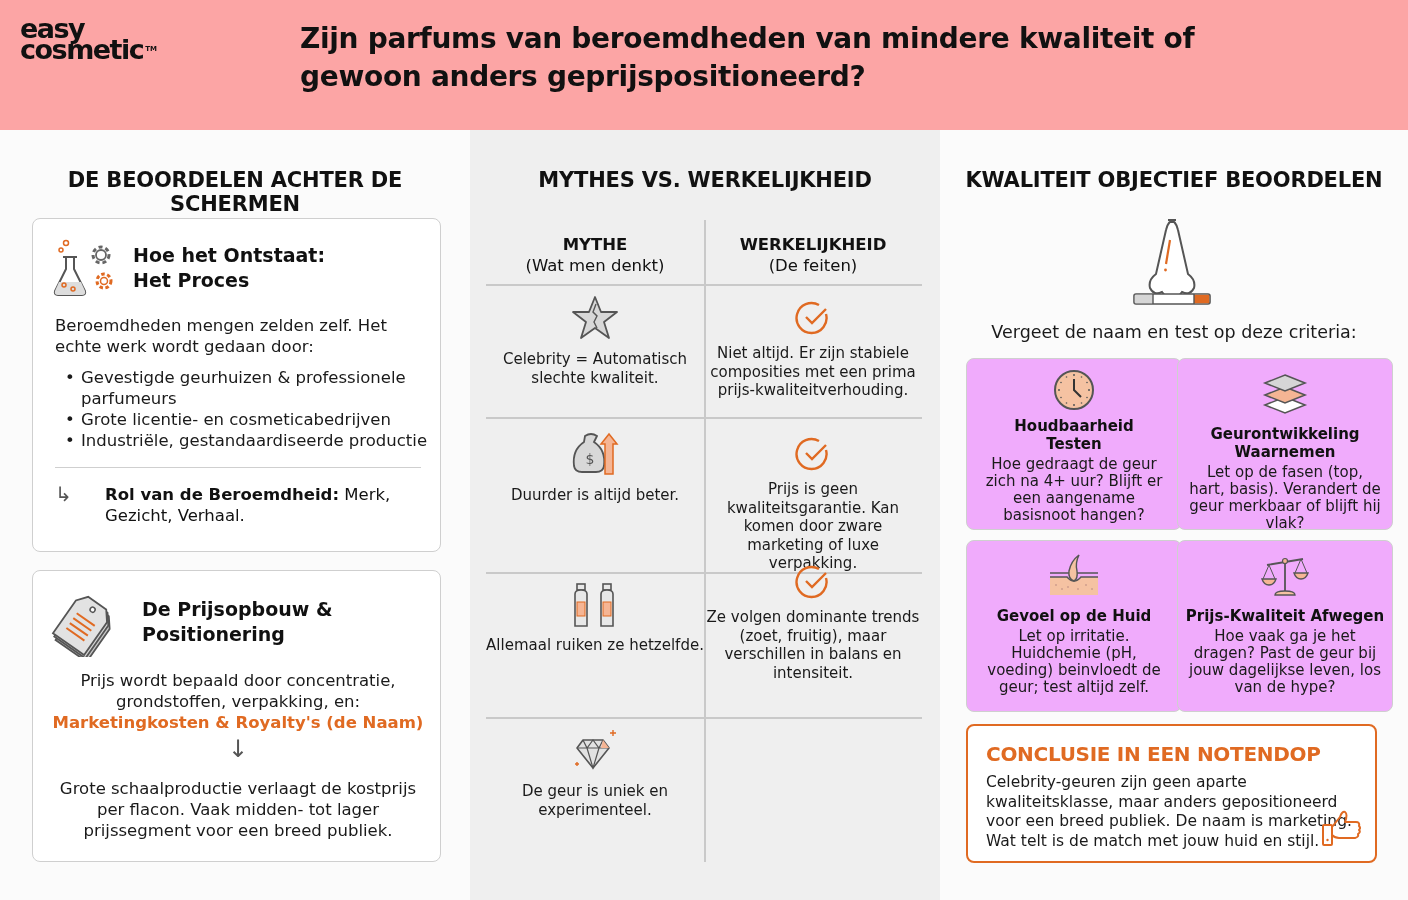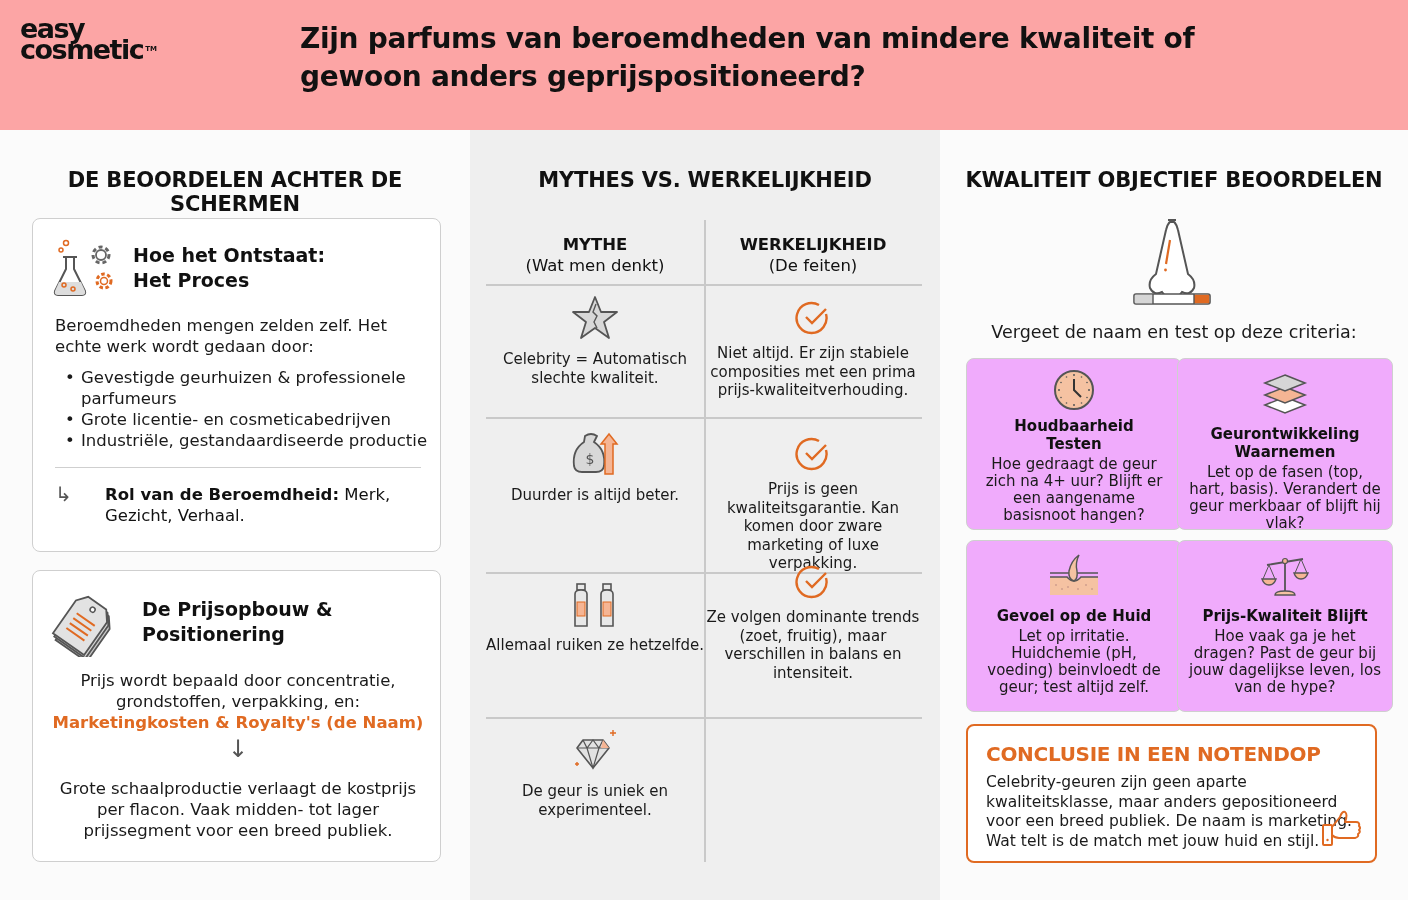--- a/index.html
+++ b/index.html
@@ -310,21 +310,21 @@
 
   <div class="crit" style="left:237px; top:410px;">
     <svg class="ic" style="margin-top:12px;" width="48" height="44" viewBox="0 0 48 44">
       <path d="M24 6 v32 M6 12 l36 -6" stroke="#555" stroke-width="1.8"></path>
       <circle cx="24" cy="8" r="2.5" fill="#f5b594" stroke="#555" stroke-width="1.2"></circle>
       <path d="M8 12 l-6 14 M8 12 l6 14 M40 6 l-6 14 M40 6 l6 14" stroke="#555" stroke-width="1"></path>
       <path d="M1 26 h14 q-2 6 -7 6 q-5 0 -7-6z" fill="#f5b594" stroke="#555" stroke-width="1.4"></path>
       <path d="M33 20 h14 q-2 6 -7 6 q-5 0 -7-6z" fill="#f5b594" stroke="#555" stroke-width="1.4"></path>
       <path d="M14 42 q0-4 10-4 q10 0 10 4z" fill="#f5c2a2" stroke="#555" stroke-width="1.4"></path>
     </svg>
-    <div class="ct" style="margin-top:10px;">Prijs-Kwaliteit Blijft</div>
+    <div class="ct" style="margin-top:10px;">Prijs-Kwaliteit Afwegen</div>
     <div class="cd">Hoe vaak ga je het dragen? Past de geur bij jouw dagelijkse leven, los van de hype?</div>
   </div>
 
   <div class="conclusion">
     <div class="ch">CONCLUSIE IN EEN NOTENDOP</div>
     <div class="cb">Celebrity-geuren zijn geen aparte kwaliteitsklasse, maar anders gepositioneerd voor een breed publiek. De naam is marketing. Wat telt is de match met jouw huid en stijl.</div>
     <svg class="thumb" width="40" height="38" viewBox="0 0 40 38">
       <rect x="2" y="16" width="9" height="20" rx="1" fill="none" stroke="#e06a22" stroke-width="2"></rect>
       <circle cx="6.5" cy="31" r="1.2" fill="#e06a22"></circle>
       <path d="M11 18 l8-10 q2-6 5-5 q3 2 0 10 h11 q4 0 3 4 q2 2 0 4 q2 2 -1 4 q1 3 -3 4 h-16 q-4 0 -7-3" fill="none" stroke="#e06a22" stroke-width="2" stroke-linejoin="round"></path>

